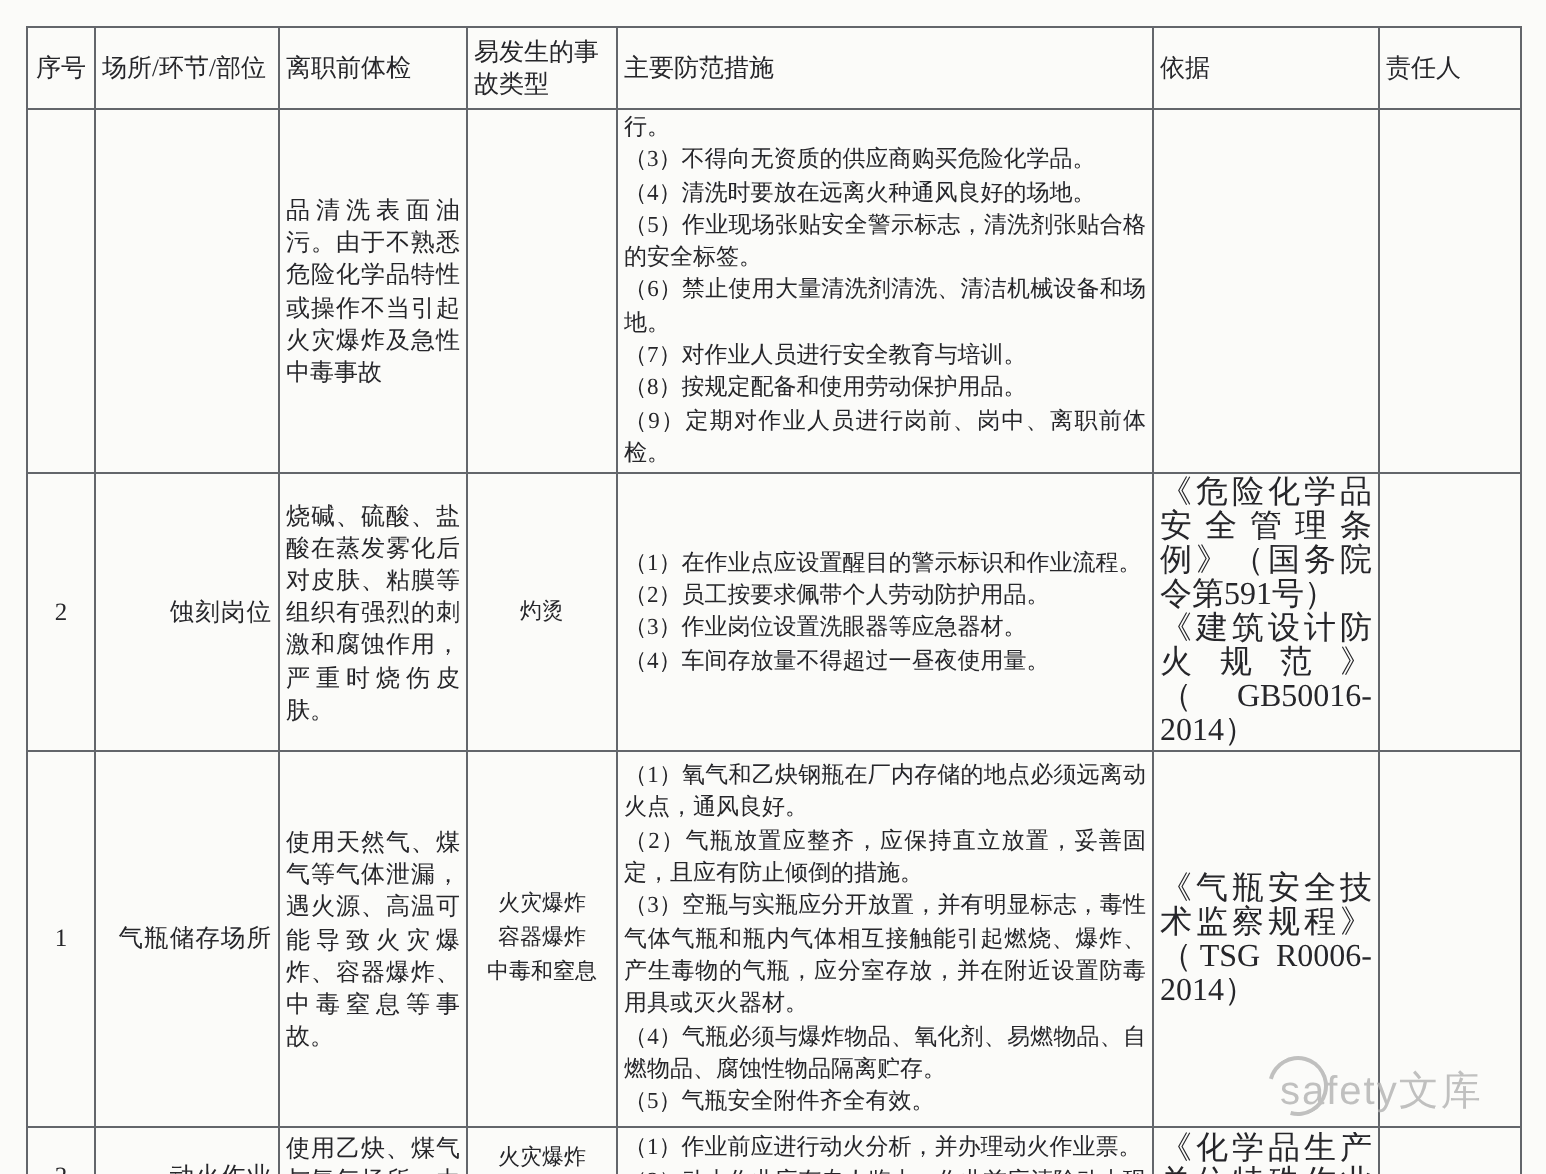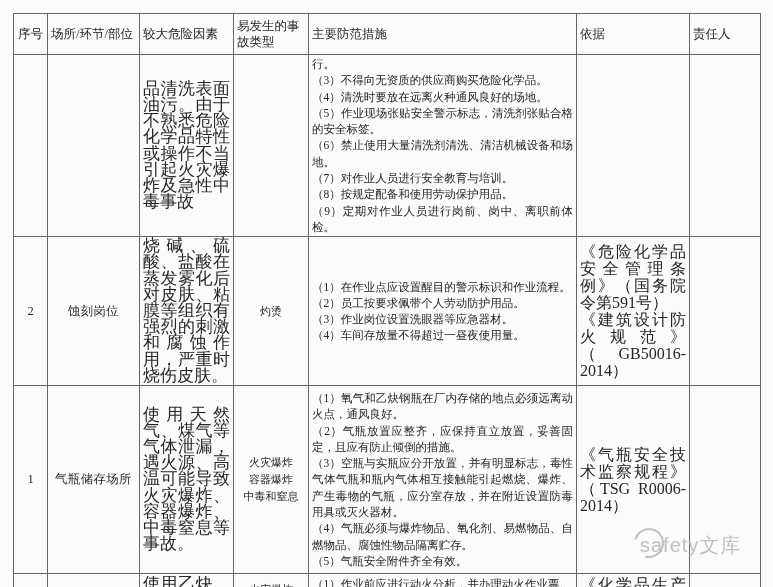--- a/index.html
+++ b/index.html
@@ -36,22 +36,22 @@
   }
   tr.hdr th.h-num { text-align: center; padding-left: 2px; }
   
   tr.r0 td { height: 161px; }
   tr.r1 td { height: 98px; margin-top: 45px; }
   tr.rsec td { height: 18px; }
   tr.r2 td { height: 185px; }
   tr.r3 td { height: 46px; }
   
   .c-num { text-align: center; font-size: 12.5px; }
-  .c-place { text-align: center; font-size: 12.3px; letter-spacing: 0.5px; }
-  .c-risk { font-size: 17px; line-height: 16.2px; text-align: justify; padding: 2px 3px; }
+  .c-place { text-align: right; font-size: 12.3px; letter-spacing: 0.5px; }
+  .c-risk { font-size: 12px; line-height: 16.2px; text-align: justify; padding: 2px 3px; }
   .c-acc { text-align: center; font-size: 11px; line-height: 17px; white-space: pre-line; }
   .c-meas { font-size: 11.5px; line-height: 16.3px; text-align: justify; white-space: pre-line; padding: 2px 4px; }
   .c-basis { font-size: 16px; line-height: 17px; text-align: justify; white-space: pre-line; padding: 2px 4px; }
   .c-resp { font-size: 12px; }
   .c-section {
     font-weight: bold;
     font-size: 12.5px;
     padding-left: 6px;
     text-align: left;
   }
@@ -95,21 +95,21 @@
     <col style="width:75px">
     <col style="width:268px">
     <col style="width:113px">
     <col style="width:71px">
   </colgroup>
 
   <tbody>
       <tr class="hdr">
     <th class="h-num">序号</th>
     <th>场所/环节/部位</th>
-    <th>较大危险因素</th>
+    <th>离职前体检</th>
     <th>易发生的事故类型</th>
     <th>主要防范措施</th>
     <th>依据</th>
     <th>责任人</th>
   </tr>
 
   <tr class="r0">
     <td class="c-num"></td>
     <td class="c-place"></td>
     <td class="c-risk vtop">品清洗表面油污。由于不熟悉危险化学品特性或操作不当引起火灾爆炸及急性中毒事故</td>

